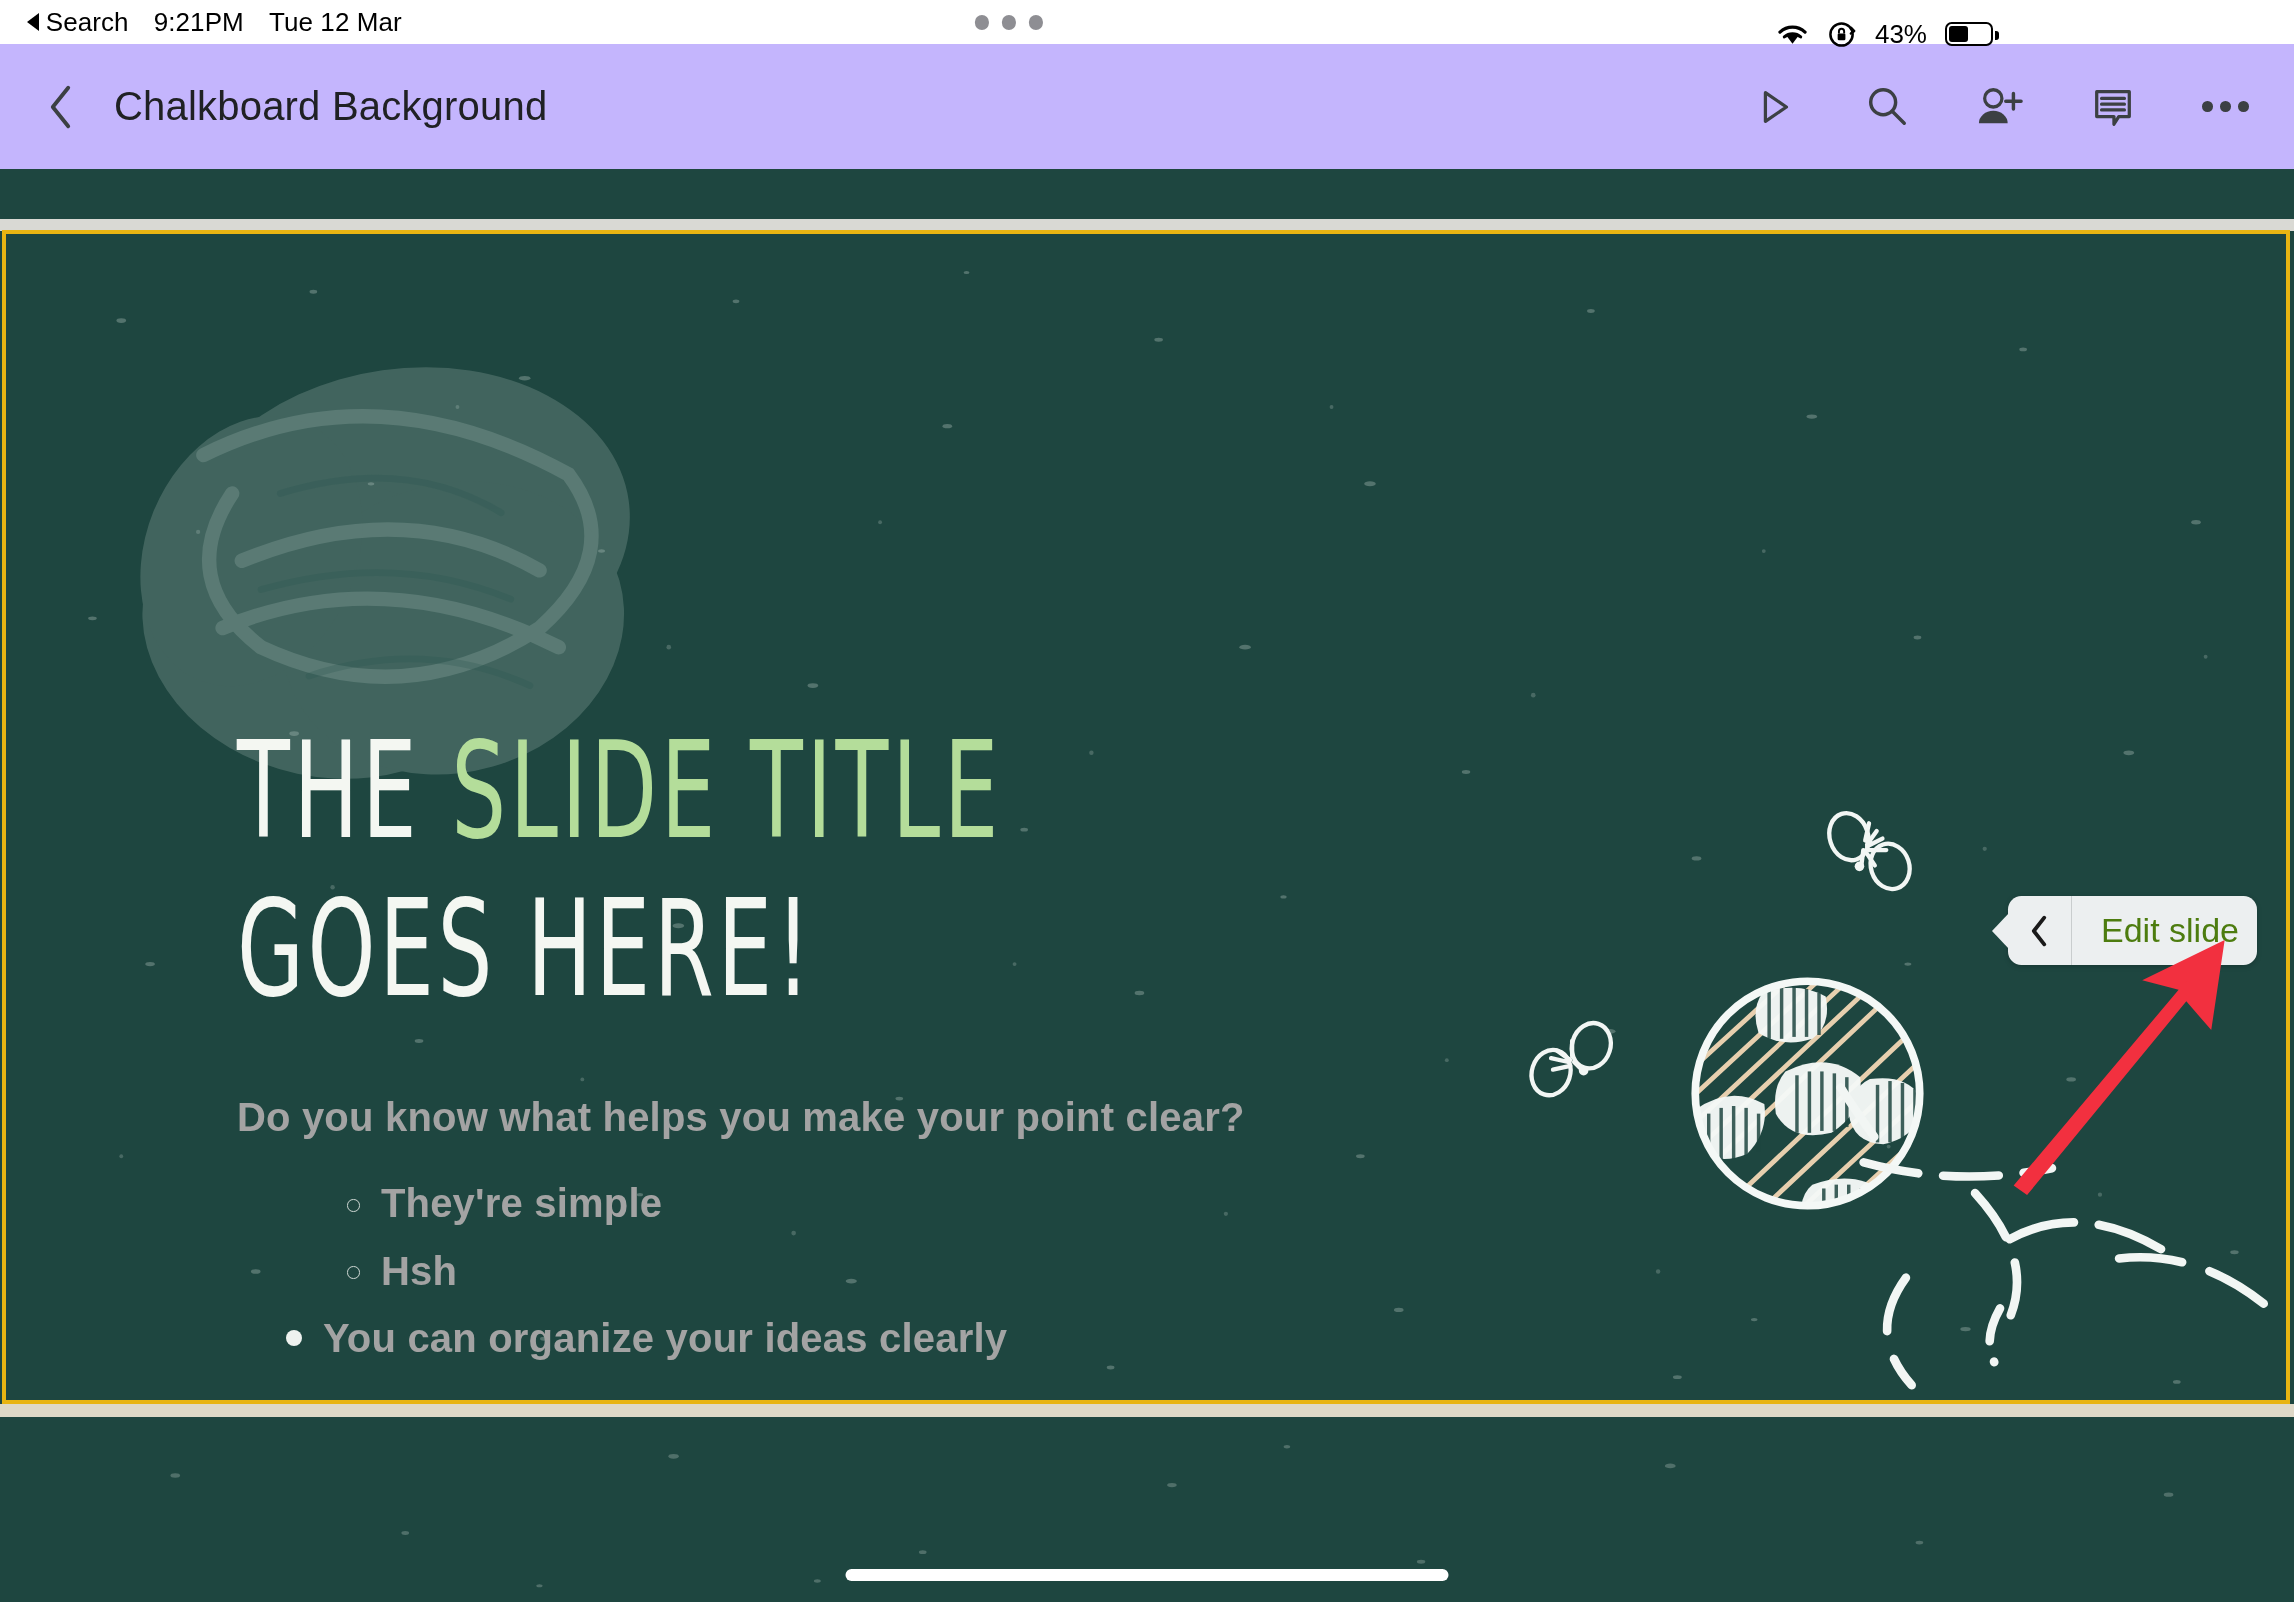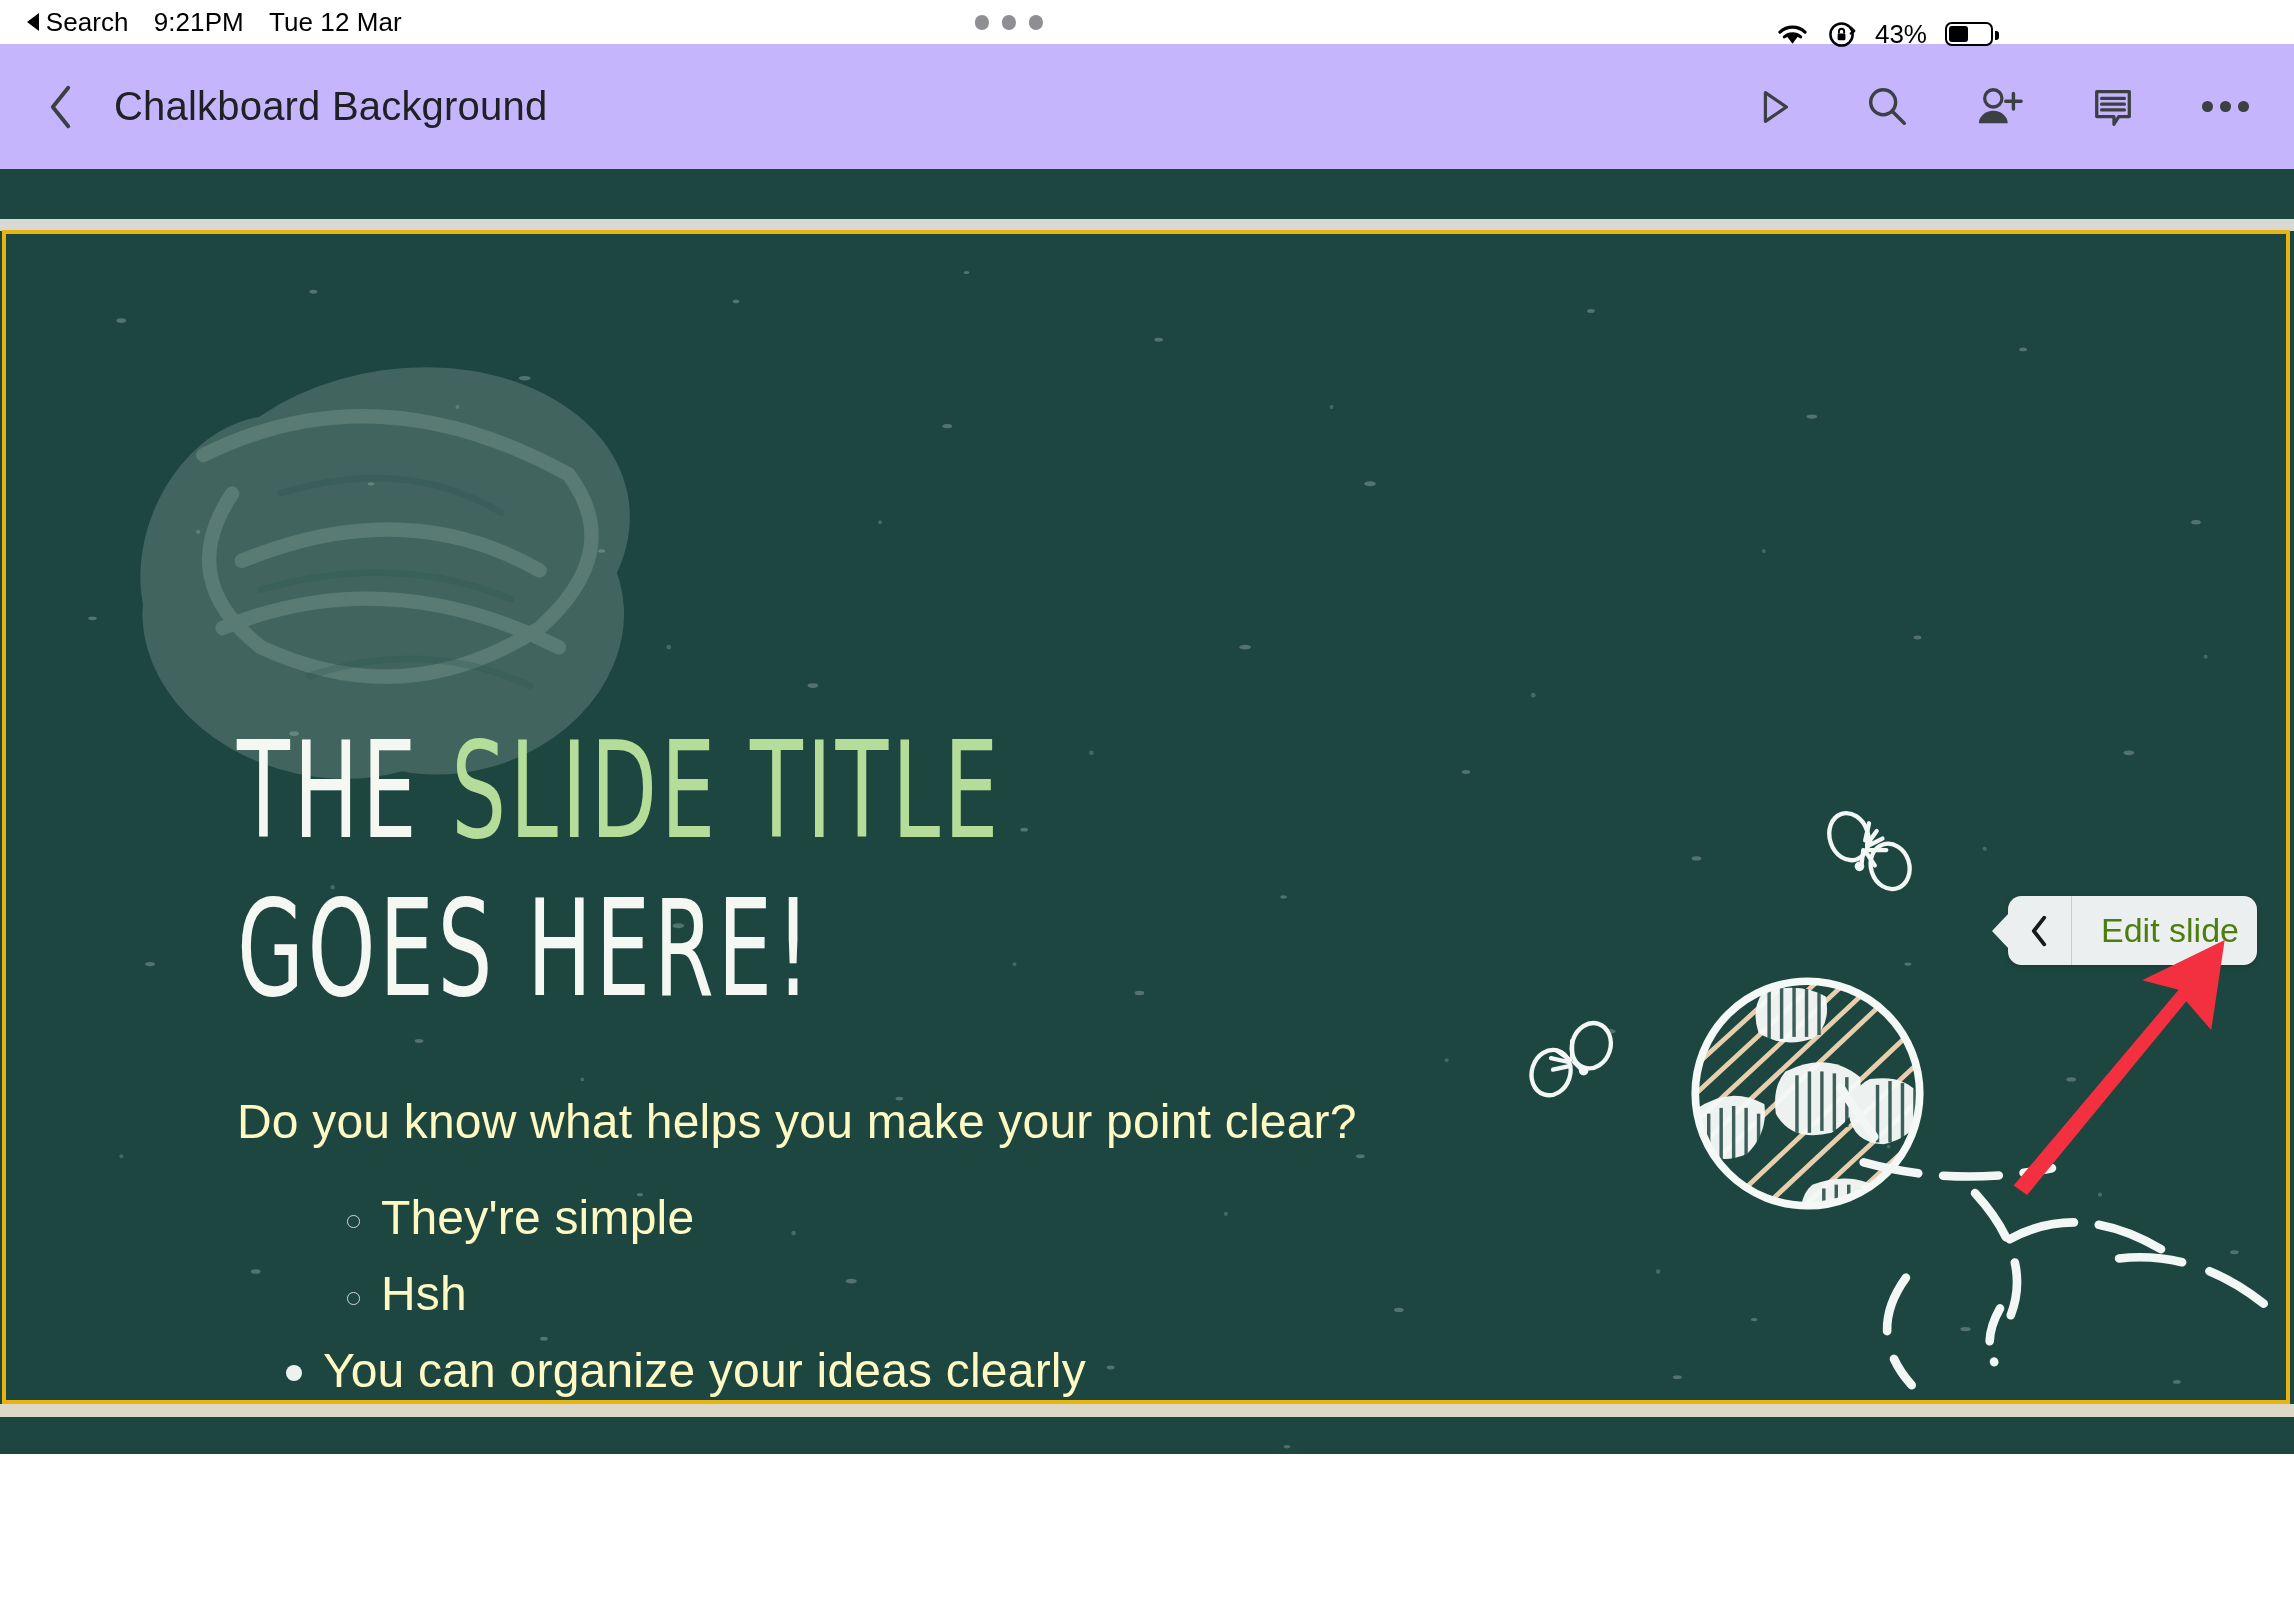--- a/index.html
+++ b/index.html
@@ -99,21 +99,21 @@
     display: flex; align-items: center; justify-content: center;
     cursor: pointer;
   }
   .tb-dots { display: flex; flex-direction: column; gap: 7.7px; align-items: center;}
   .tb-dots span { width: 10.6px; height: 10.6px; border-radius: 50%; background: #3c4043;}
   .tb-dots-h { flex-direction: row; }
 
   
   .deck {
     position: absolute; top: 169px; left: 0;
-    width: 2294px; height: 1285px;
+    width: 2294px; height: 1433px;
     background: #1e4640;
     overflow: hidden;
   }
   .speckle {
     position: absolute; inset: 0;
     opacity: .55;
     pointer-events: none;
   }
 
   .slide-prev {
@@ -159,24 +159,24 @@
     font-weight: 400;
     transform: scaleY(1.45) scaleX(.94);
     transform-origin: left top;
     white-space: nowrap;
   }
   .t-white { color: #f4f7f2; }
   .t-green { color: #b4dd9a; }
 
   .body-block {
     position: absolute; left: 231px; top: 860px;
-    color: #fef9c3;
-    font-size: 48px;
+    color: #a3a3a3;
+    font-size: 40px;
     line-height: 1.16;
-    font-weight: 400;
+    font-weight: 700;
     letter-spacing: 0.2px;
   }
   .body-line { margin-bottom: 21px; white-space: nowrap; }
   .list { margin: 40px 0 0 0; padding: 0; list-style: none; }
   .li {
     display: flex; align-items: baseline;
     margin-bottom: 21px;
     white-space: nowrap;
   }
   .li .bullet-wrap {

